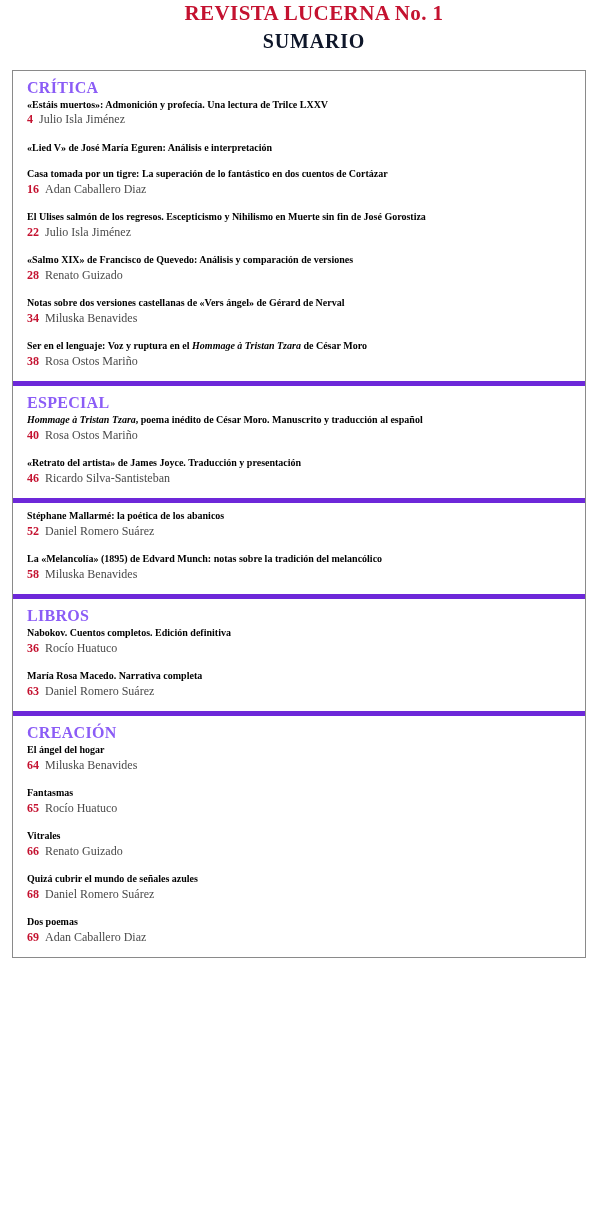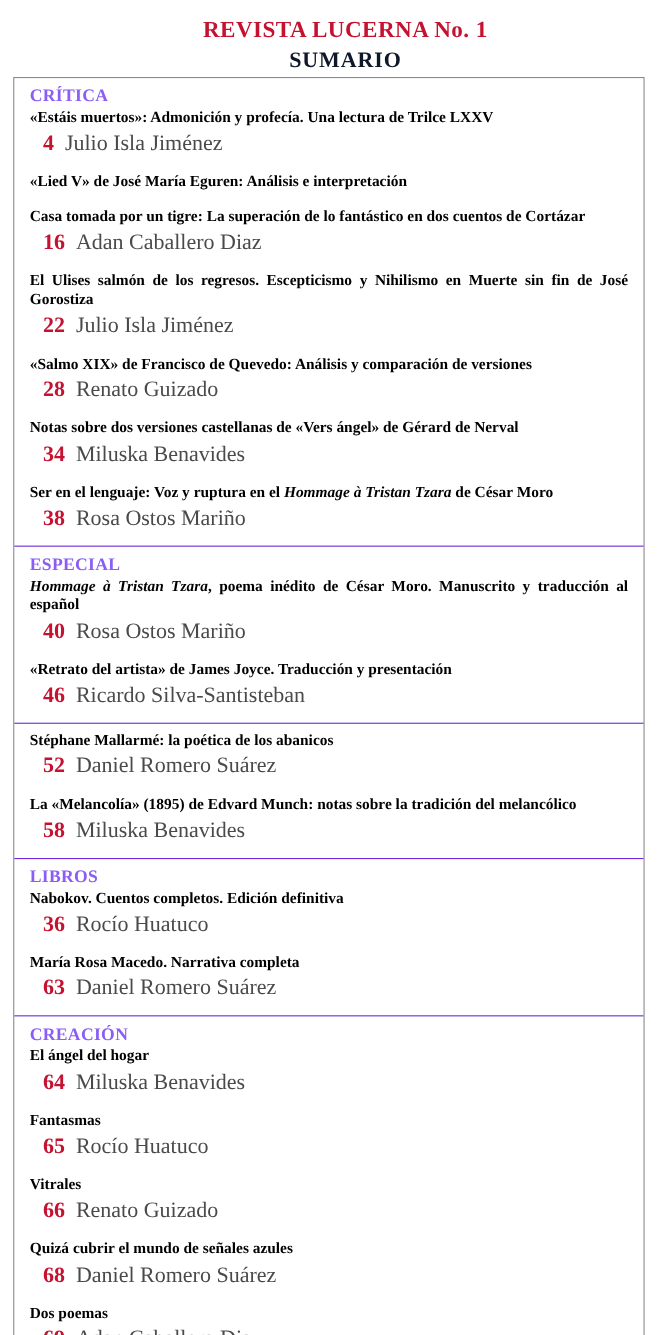--- a/index.html
+++ b/index.html
@@ -18,21 +18,20 @@
 
   .page {
     position: relative;
     width: 600px;
     height: 1214px;
     box-sizing: border-box;
   }
 
   
   .masthead {
-    padding-top: 14px;
     text-align: center;
     margin-left: 28px;
   }
   .magazine-title {
     color: #C41230;
     font-size: 21px;
     font-weight: bold;
     letter-spacing: 0.4px;
     line-height: 1.25;
     margin: 0;
@@ -54,21 +53,21 @@
     width: 574px;
     box-sizing: border-box;
     border: 1px solid #8a8a8a;
     background: #ffffff;
   }
 
   .section {
     padding: 7px 14px 10px 14px;
   }
   .section + .section {
-    border-top: 1px solid #6d28d9;
+    border-top: 5px solid #6d28d9;
   }
 
   .section-heading {
     color: #8b5cf6;
     font-size: 16px;
     font-weight: bold;
     letter-spacing: 0.3px;
     line-height: 1.25;
     margin: 0 0 1px 0;
   }
@@ -78,35 +77,35 @@
     margin-bottom: 14px;
   }
   .entry:last-child {
     margin-bottom: 2px;
   }
   .section-heading + .entry {
     margin-top: 0;
   }
 
   .entry-title {
-    font-size: 14px;
+    font-size: 10px;
     font-weight: bold;
     line-height: 1.24;
     margin: 0;
     text-align: justify;
     text-align-last: left;
   }
   .entry-title em {
     font-style: italic;
   }
 
   .entry-byline {
-    font-size: 20px;
+    font-size: 12px;
     line-height: 1.3;
-    margin: 1px 0 0 12px;
+    margin: 1px 0 0 0;
     white-space: nowrap;
   }
   .page-num {
     color: #C41230;
     font-weight: bold;
   }
   .author {
     color: #4a4a4a;
     font-weight: normal;
   }

